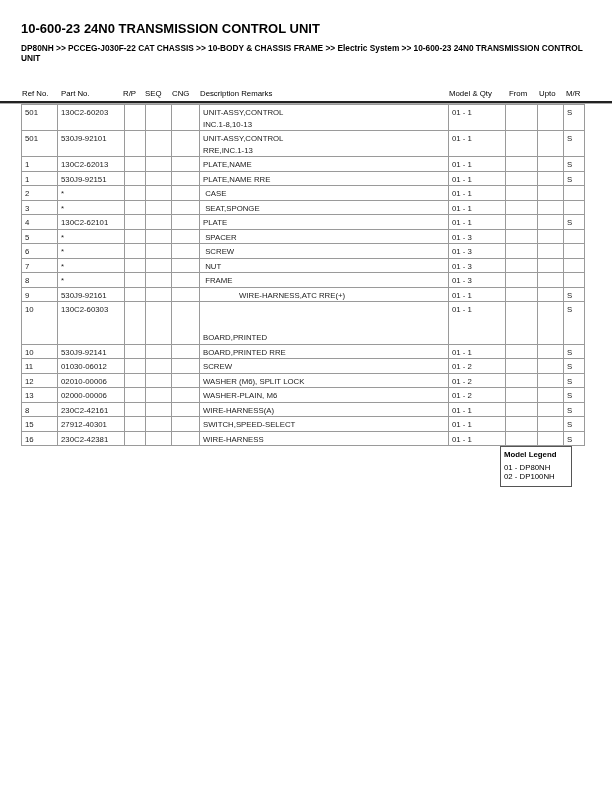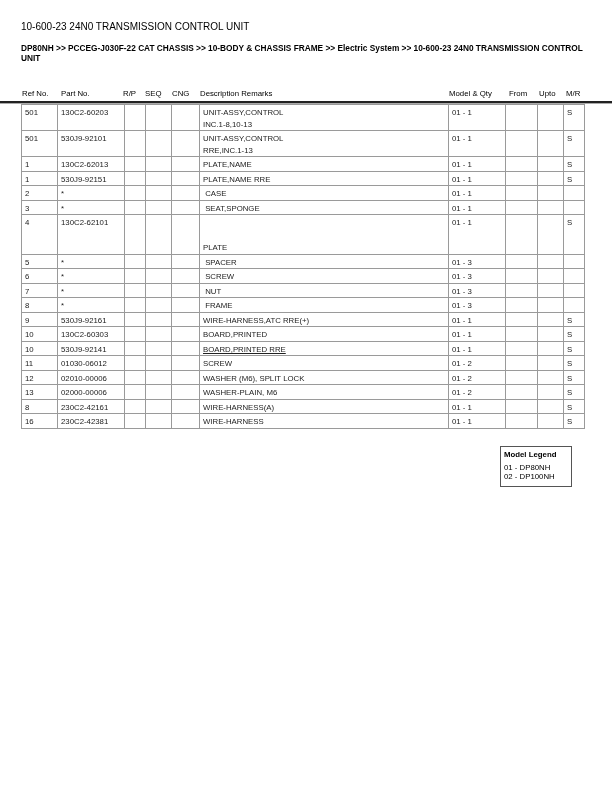--- a/index.html
+++ b/index.html
@@ -1,17 +1,17 @@
 <!DOCTYPE html>
 <html><head>
 <meta charset="utf-8">
 <style>
   html, body { margin:0; padding:0; background:#ffffff; }
   body { width:612px; height:792px; position:relative; font-family:"Liberation Sans", sans-serif; color:#000; overflow:hidden; }
-  .title { position:absolute; left:21px; top:21px; font-size:10px; font-weight:normal; }
+  .title { position:absolute; left:21px; top:21px; font-size:13px; font-weight:bold; }
   .breadcrumb { position:absolute; left:21px; top:43px; width:570px; font-size:8.3px; font-weight:bold; line-height:10px; }
   .hdr { position:absolute; top:89px; font-size:7.8px; font-weight:normal; white-space:nowrap; }
   .hdr-line { position:absolute; left:0; top:101px; width:612px; height:2px; background:#222; }
   .hdr-line2 { position:absolute; left:0; top:103px; width:612px; height:1px; background:#aaa; }
   table.parts { position:absolute; left:21px; top:104px; border-collapse:collapse; font-size:7.8px; table-layout:fixed; }
   table.parts td { border:1px solid #9a9a9a; padding:2px 3px 0 3px; vertical-align:top; line-height:11.5px; height:10px; overflow:hidden; white-space:nowrap; color:#222; }
   table.parts tr.tall td { height:21px; }
   .legend { position:absolute; left:500px; top:446px; width:67px; border:1px solid #555; padding:3px 0 4px 3px; font-size:7.8px; line-height:9.5px; }
   .legend .lt { font-weight:bold; margin-bottom:3px; }
 </style>
@@ -134,21 +134,21 @@
         <td></td>
         <td></td>
       </tr>
       <tr>
         <td>4</td>
         <td>130C2-62101</td>
         <td></td>
         <td></td>
         <td></td>
         <td>
-          <div style="white-space: pre; margin-top: 25px;">PLATE</div>
+          <div style="white-space: pre;">PLATE</div>
         </td>
         <td>01 - 1</td>
         <td></td>
         <td></td>
         <td>S</td>
       </tr>
       <tr>
         <td>5</td>
         <td>*</td>
         <td></td>
@@ -204,49 +204,49 @@
         <td></td>
         <td></td>
       </tr>
       <tr>
         <td>9</td>
         <td>530J9-92161</td>
         <td></td>
         <td></td>
         <td></td>
         <td>
-          <div style="white-space: pre;">WIRE-HARNESS,ATC RRE(+)</div>
+          <div style="white-space: pre; margin-left: 36px;">WIRE-HARNESS,ATC RRE(+)</div>
         </td>
         <td>01 - 1</td>
         <td></td>
         <td></td>
         <td>S</td>
       </tr>
       <tr>
         <td>10</td>
         <td>130C2-60303</td>
         <td></td>
         <td></td>
         <td></td>
         <td>
-          <div style="white-space: pre;">BOARD,PRINTED</div>
+          <div style="white-space: pre; margin-top: 28px;">BOARD,PRINTED</div>
         </td>
         <td>01 - 1</td>
         <td></td>
         <td></td>
         <td>S</td>
       </tr>
       <tr>
         <td>10</td>
         <td>530J9-92141</td>
         <td></td>
         <td></td>
         <td></td>
         <td>
-          <div style="white-space: pre; text-decoration: underline;">BOARD,PRINTED RRE</div>
+          <div style="white-space: pre;">BOARD,PRINTED RRE</div>
         </td>
         <td>01 - 1</td>
         <td></td>
         <td></td>
         <td>S</td>
       </tr>
       <tr>
         <td>11</td>
         <td>01030-06012</td>
         <td></td>
@@ -289,20 +289,34 @@
         <td>S</td>
       </tr>
       <tr>
         <td>8</td>
         <td>230C2-42161</td>
         <td></td>
         <td></td>
         <td></td>
         <td>
           <div style="white-space: pre;">WIRE-HARNESS(A)</div>
+        </td>
+        <td>01 - 1</td>
+        <td></td>
+        <td></td>
+        <td>S</td>
+      </tr>
+      <tr>
+        <td>15</td>
+        <td>27912-40301</td>
+        <td></td>
+        <td></td>
+        <td></td>
+        <td>
+          <div style="white-space: pre;">SWITCH,SPEED-SELECT</div>
         </td>
         <td>01 - 1</td>
         <td></td>
         <td></td>
         <td>S</td>
       </tr>
       <tr>
         <td>16</td>
         <td>230C2-42381</td>
         <td></td>

